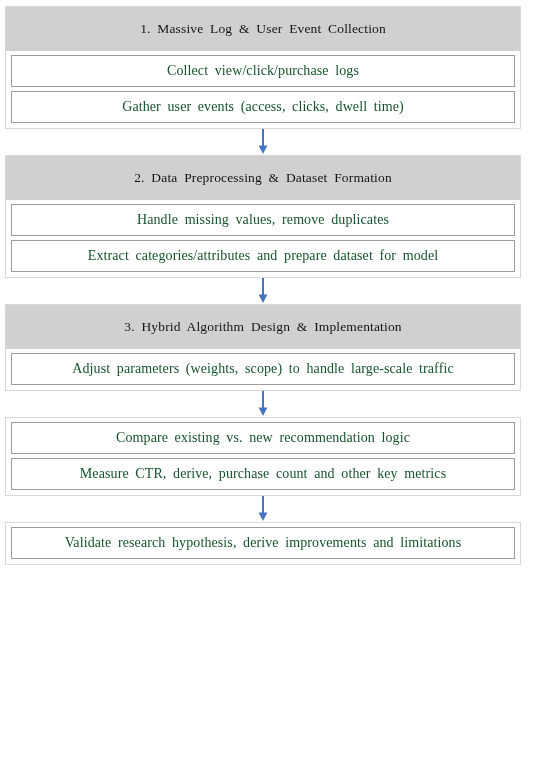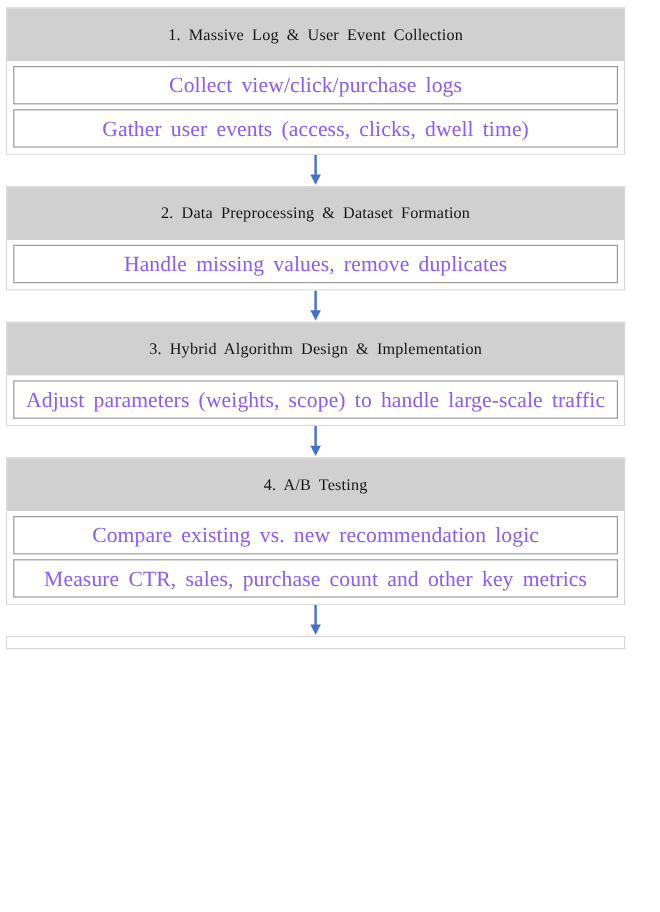--- a/index.html
+++ b/index.html
@@ -64,24 +64,24 @@
     align-items: center;
     justify-content: center;
     box-sizing: border-box;
     margin-bottom: 4px;
   }
   .step-box:last-child {
     margin-bottom: 0;
   }
 
   .step-text {
-    font-size: 18px;
+    font-size: 14px;
     word-spacing: 3px;
     letter-spacing: 0.1px;
-    color: #8b5cf6;
+    color: #14532d;
     white-space: nowrap;
   }
 
   
   .connector {
     flex: 0 0 auto;
     height: 26px;
     display: flex;
     align-items: center;
     justify-content: center;
@@ -117,20 +117,23 @@
   </div>
 
   <div class="stage">
     <div class="stage-header">
       <span class="stage-title">2.  Data  Preprocessing  &amp;  Dataset  Formation</span>
     </div>
     <div class="stage-body">
       <div class="step-box">
         <span class="step-text">Handle  missing  values,  remove  duplicates</span>
       </div>
+      <div class="step-box">
+        <span class="step-text">Extract  categories/attributes  and  prepare  dataset  for  model</span>
+      </div>
     </div>
   </div>
 
   <div class="connector">
     <svg width="12" height="26" viewBox="0 0 12 26">
       <line x1="6" y1="0" x2="6" y2="18" stroke="#4472c4" stroke-width="2"></line>
       <polygon points="6,25 1.6,16.5 10.4,16.5" fill="#4472c4"></polygon>
     </svg>
   </div>
 
@@ -146,38 +149,38 @@
   </div>
 
   <div class="connector">
     <svg width="12" height="26" viewBox="0 0 12 26">
       <line x1="6" y1="0" x2="6" y2="18" stroke="#4472c4" stroke-width="2"></line>
       <polygon points="6,25 1.6,16.5 10.4,16.5" fill="#4472c4"></polygon>
     </svg>
   </div>
 
   <div class="stage">
-    <div class="stage-header">
-      <span class="stage-title">4.  A/B  Testing</span>
-    </div>
     <div class="stage-body">
       <div class="step-box">
         <span class="step-text">Compare  existing  vs.  new  recommendation  logic</span>
       </div>
       <div class="step-box">
-        <span class="step-text">Measure  CTR,  sales,  purchase  count  and  other  key  metrics</span>
+        <span class="step-text">Measure  CTR,  derive,  purchase  count  and  other  key  metrics</span>
       </div>
     </div>
   </div>
 
   <div class="connector">
     <svg width="12" height="26" viewBox="0 0 12 26">
       <line x1="6" y1="0" x2="6" y2="18" stroke="#4472c4" stroke-width="2"></line>
       <polygon points="6,25 1.6,16.5 10.4,16.5" fill="#4472c4"></polygon>
     </svg>
   </div>
 
   <div class="stage">
     <div class="stage-body">
+      <div class="step-box">
+        <span class="step-text">Validate  research  hypothesis,  derive  improvements  and  limitations</span>
+      </div>
     </div>
   </div>
 
 </div>
 
 </body></html>

